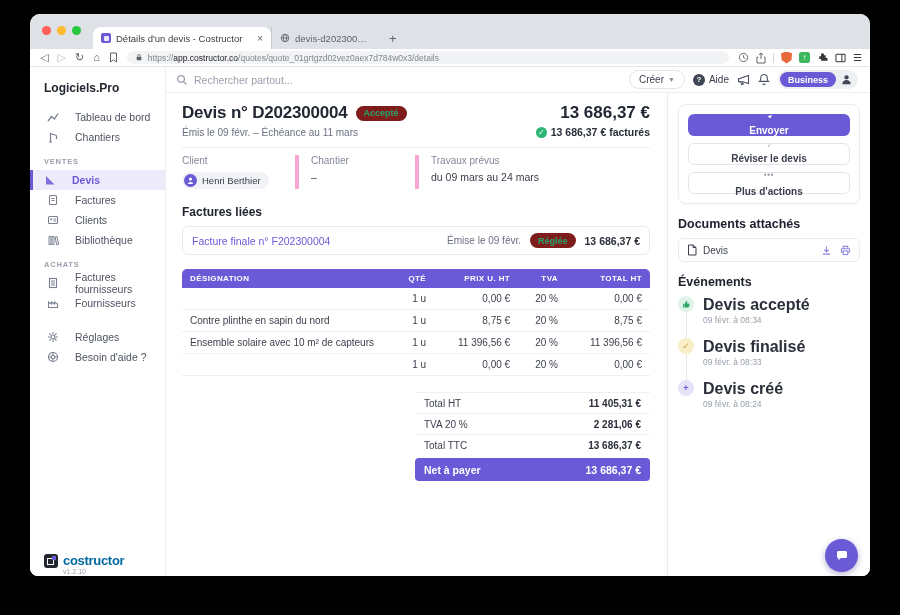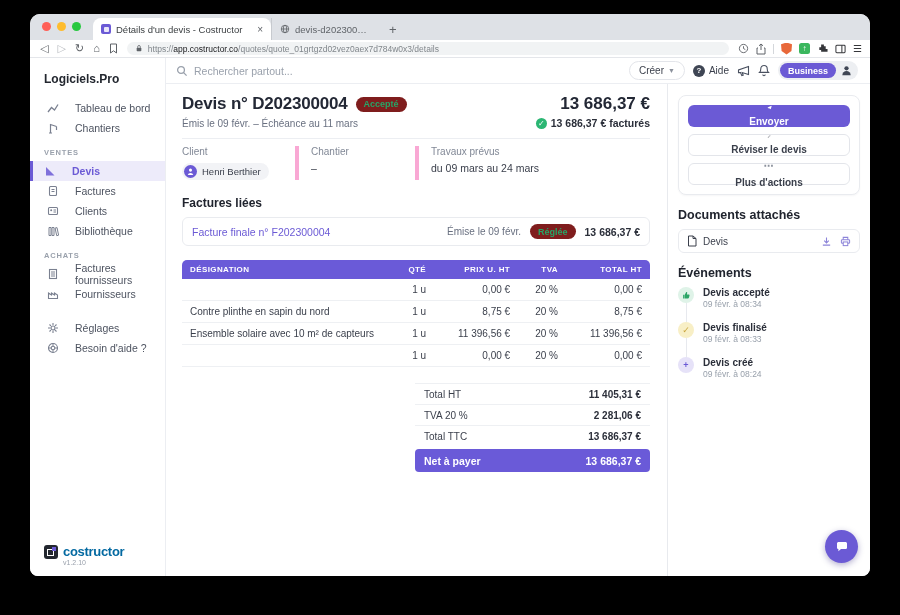--- a/index.html
+++ b/index.html
@@ -2,21 +2,21 @@
 <html><head>
 <meta charset="utf-8">
 <style>
   * { margin:0; padding:0; box-sizing:border-box; }
   html,body { width:900px; height:615px; }
   body { background:#000; font-family:"Liberation Sans","DejaVu Sans",sans-serif; -webkit-font-smoothing:antialiased; }
   .stage { position:relative; width:900px; height:615px; background:#000; overflow:hidden; }
   .window { position:absolute; left:30px; top:14px; width:840px; height:562px; background:#fff; border-radius:10px 10px 8px 8px; overflow:hidden; box-shadow:0 10px 40px rgba(0,0,0,.6); }
 
   
-  .tabstrip { height:26px; background:#dee1e6; display:flex; align-items:flex-end; padding-left:12px; }
+  .tabstrip { height:35px; background:#dee1e6; display:flex; align-items:flex-end; padding-left:12px; }
   .lights { display:flex; gap:6px; align-items:center; height:100%; padding-bottom:2px; margin-right:12px; }
   .light { width:9px; height:9px; border-radius:50%; }
   .light.red{ background:#ff5f57; } .light.yellow{ background:#febc2e; } .light.green{ background:#28c840; }
   .tab { height:22px; display:flex; align-items:center; gap:5px; padding:0 8px; font-size:9.5px; color:#3c4043; max-width:180px; }
   .tab.active { background:#fff; border-radius:8px 8px 0 0; width:178px; }
   .tab.inactive { width:108px; color:#5f6368; border-left:1px solid #c7cacf; }
   .tab-title { white-space:nowrap; overflow:hidden; text-overflow:ellipsis; flex:1; }
   .tab-close { color:#5f6368; font-size:10px; }
   .favicon { width:10px; height:10px; border-radius:2px; background:#6b5ad5; flex:none; position:relative; }
   .favicon::after{ content:""; position:absolute; inset:2.5px; background:#fff; border-radius:1px; opacity:.85; }
@@ -118,21 +118,21 @@
   .doc-name { font-size:10px; color:#3a3f4b; }
   .doc-actions { margin-left:auto; display:flex; gap:8px; }
 
   .timeline { position:relative; padding-left:0; }
   .event { display:flex; gap:9px; position:relative; padding-bottom:13px; }
   .event:not(:last-child)::before { content:""; position:absolute; left:7.5px; top:16px; bottom:-2px; width:1.5px; background:#e7e9ee; }
   .ev-ic { width:16px; height:16px; border-radius:50%; flex:none; display:flex; align-items:center; justify-content:center; font-size:9px; font-weight:bold; z-index:1; }
   .ev-ic.green { background:#dff3e8; color:#2ba566; }
   .ev-ic.yellow { background:#f8efc6; color:#c9a53d; }
   .ev-ic.purple { background:#e6e2f8; color:#6b5ad5; }
-  .ev-title { font-size:10px; font-weight:bold; color:#2b2f3a; }
+  .ev-title { font-size:16px; font-weight:bold; color:#2b2f3a; }
   .ev-time { font-size:8.5px; color:#98a0ab; margin-top:1px; }
 
   .chat-fab { position:absolute; right:12px; bottom:13px; width:33px; height:33px; border-radius:50%; background:#6b5ad5; display:flex; align-items:center; justify-content:center; box-shadow:0 2px 6px rgba(40,30,120,.35); }
 </style>
 </head>
 <body>
 
 <div class="stage">
   <div class="window">
 

